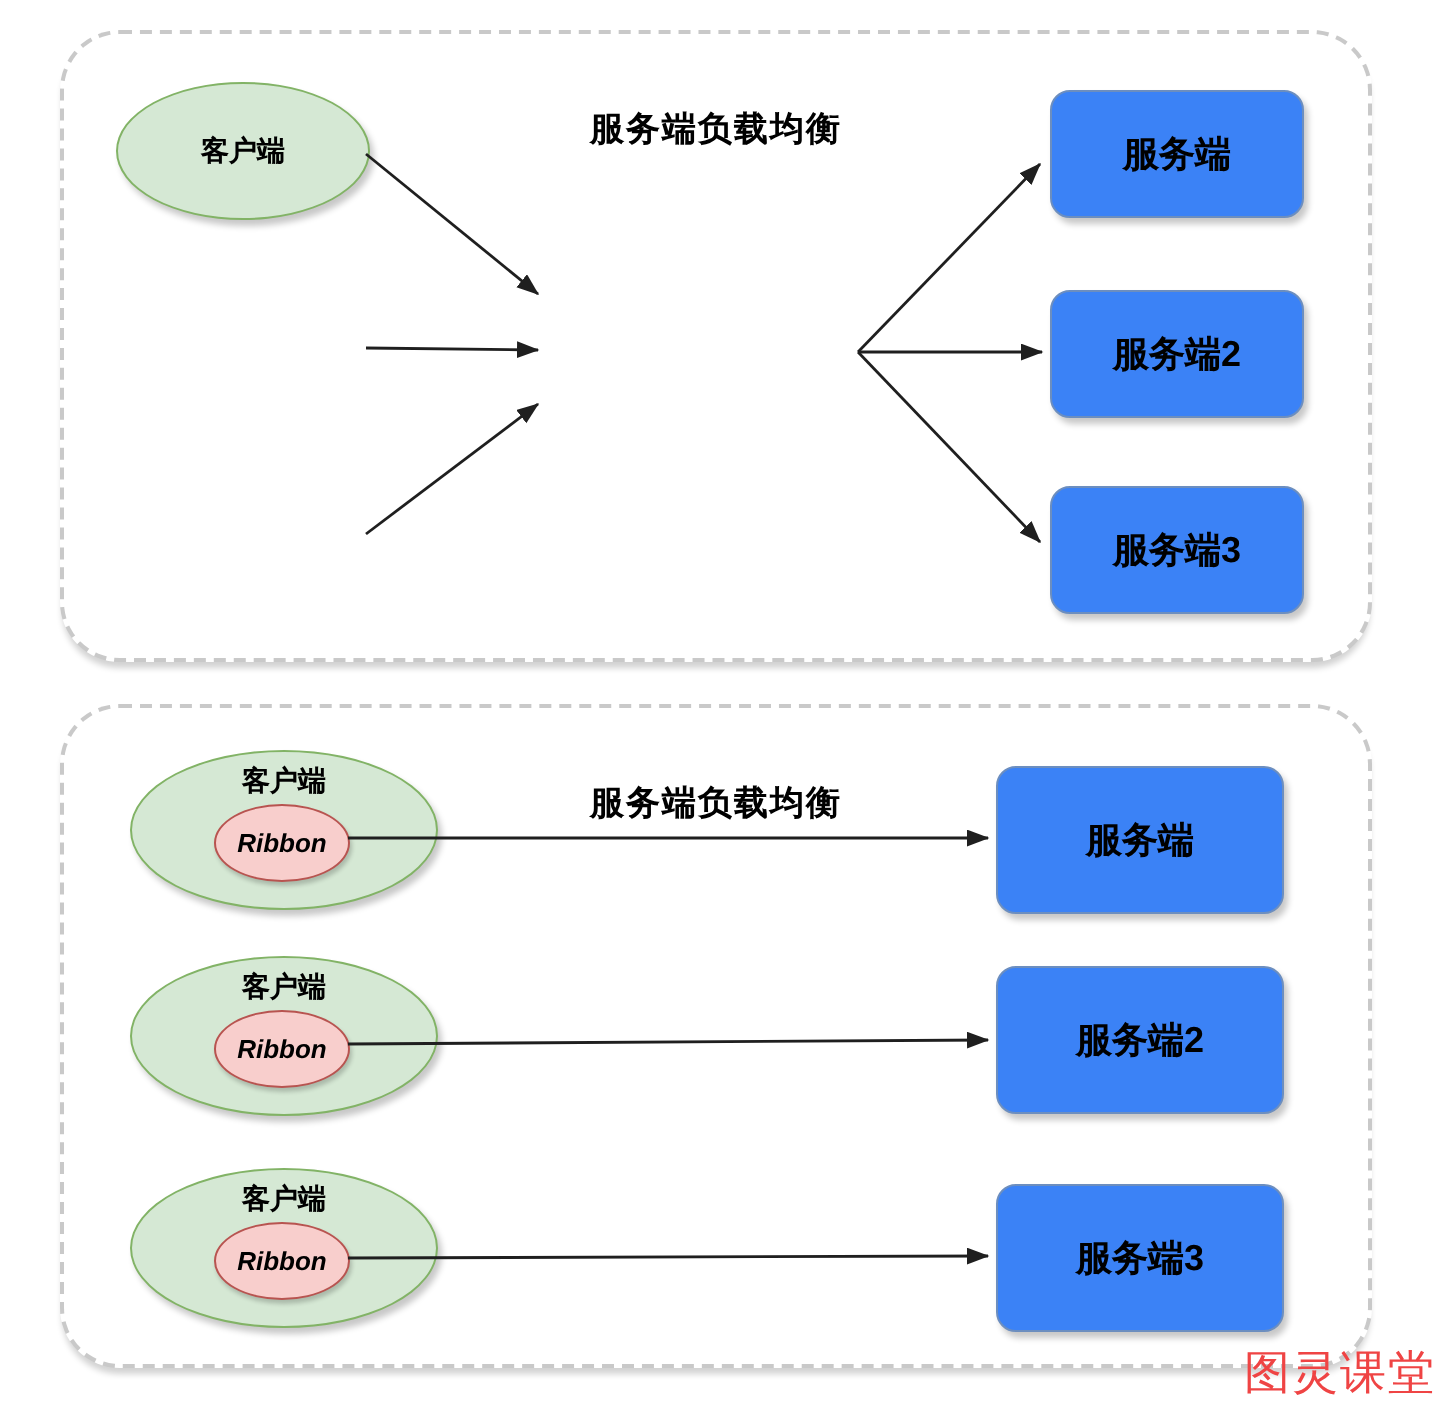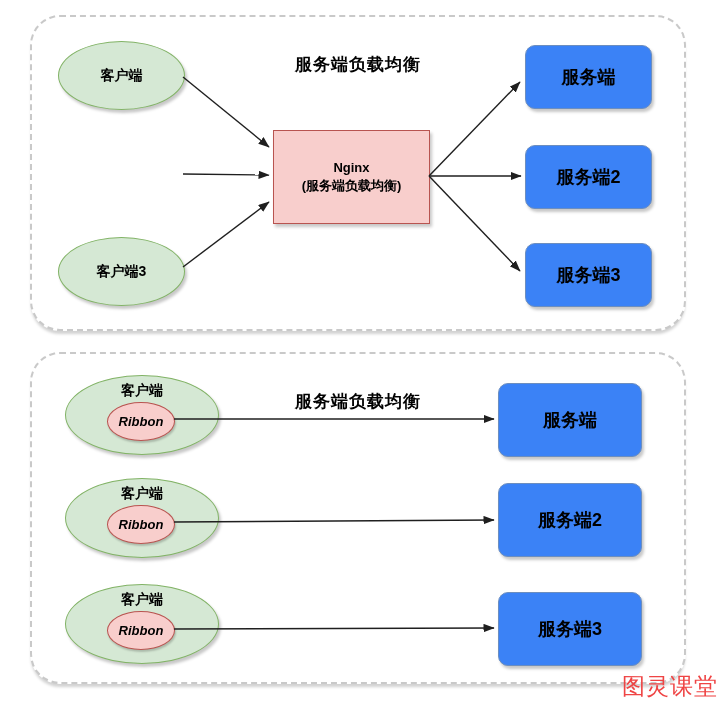--- a/index.html
+++ b/index.html
@@ -72,30 +72,21 @@
 
 <div id="canvas">
 
   <div class="container" id="container-server-lb">
     <div class="diagram-title">服务端负载均衡</div>
   </div>
 
   <div class="node ellipse-green client-top shadow" style="top:41px;">
     <span>客户端</span>
   </div>
-  <div class="node ellipse-green client-top shadow" style="top:237px;">
-    <span>客户端3</span>
-  </div>
 
-  <div class="node rect-pink shadow" id="nginx-node">
-    <div>
-      <div>Nginx</div>
-      <div>(服务端负载均衡)</div>
-    </div>
-  </div>
 
   <div class="node rect-blue server-top shadow" style="top:45px;">
     <span>服务端</span>
   </div>
   <div class="node rect-blue server-top shadow" style="top:145px;">
     <span>服务端2</span>
   </div>
   <div class="node rect-blue server-top shadow" style="top:243px;">
     <span>服务端3</span>
   </div>

